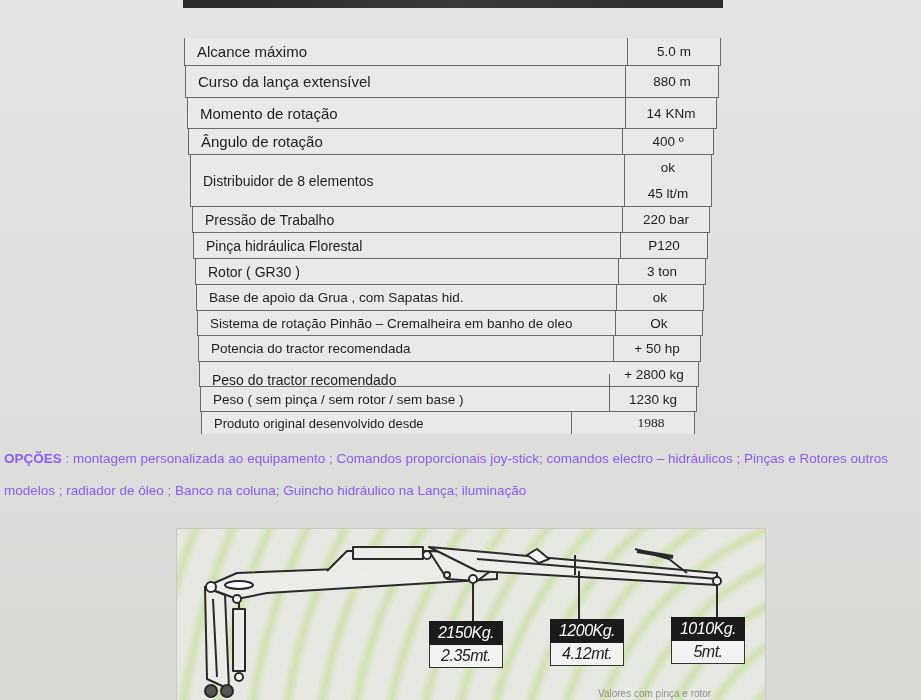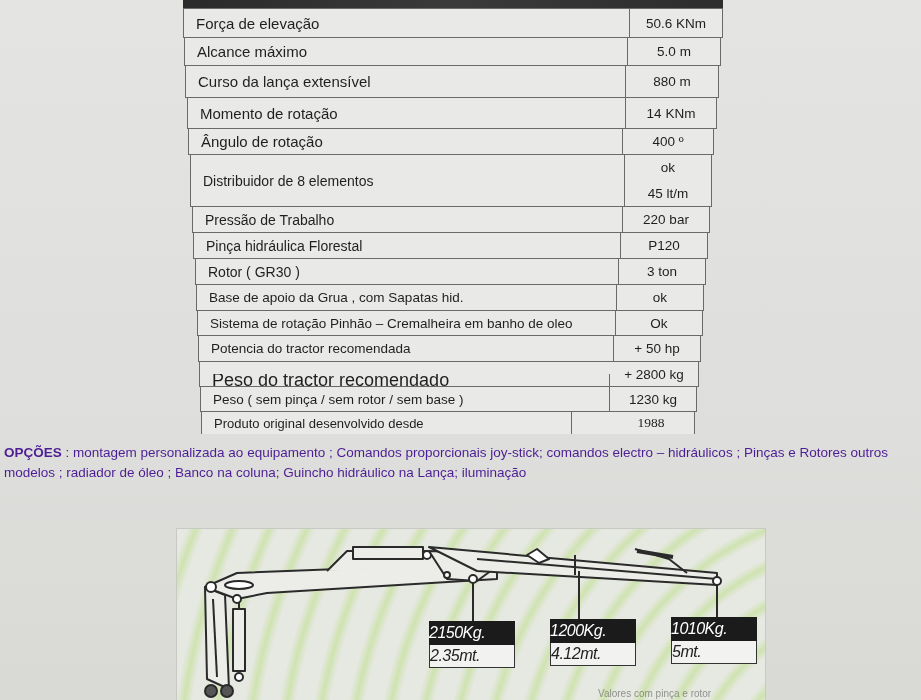--- a/index.html
+++ b/index.html
@@ -23,55 +23,51 @@
   .row .label {
     flex:1; padding-left:12px; font-size:14px; display:flex; align-items:center;
     border-right:1px solid #6a6a6a; white-space:nowrap; overflow:hidden;
   }
   .row .value {
     width:84px; display:flex; align-items:center; justify-content:center; font-size:13.5px; white-space:nowrap;
   }
   .row.double .label { flex-direction:column; align-items:flex-start; justify-content:space-around; }
   .row.double .value { flex-direction:column; justify-content:space-around; }
   .options {
-    position:absolute; left:4px; top:443px; width:915px; font-size:13.5px; line-height:20px; color:#4c1d95;
+    position:absolute; left:4px; top:443px; width:915px; font-size:13.5px; line-height:32px; color:#8b5cf6;
   }
   .options b { font-weight:bold; }
   .diagram {
     position:absolute; left:176px; top:528px; width:588px; height:172px;
     background:
       repeating-radial-gradient(circle at 120% 160%, #e6e8e2 0px, #e6e8e2 18px, #cfe3b0 26px, #e6e8e2 34px);
     border:1px solid #c8c8c4;
   }
   .diagram svg { position:absolute; left:0; top:0; }
   .load-box {
-    position:absolute; width:86px; text-align:left; font-style:italic;
+    position:absolute; width:74px; text-align:center; font-style:italic;
     font-family:"Liberation Sans Narrow","Liberation Sans", sans-serif;
   }
   .load-box .kg {
     background:#1b1b1b; color:#fff; font-size:16px; height:24px; line-height:24px; letter-spacing:-0.5px;
   }
   .load-box .mt {
     background:#f2f2f0; color:#222; font-size:16px; height:22px; line-height:22px; border:1px solid #333; border-top:none; letter-spacing:-0.5px;
   }
   .footnote {
     position:absolute; left:865px; top:688px; font-size:10px; color:#555; opacity:0.6; white-space:nowrap;
   }
 </style>
 </head>
 <body>
 
 <div class="topbar"></div>
 
 <div class="spec-table">
 
-  <div class="row" style="left:183px;top:0;width:540px;height:30px;border-top:1px solid #6a6a6a;">
-    <div class="label" style="font-size:15px;">Força de elevação</div>
-    <div class="value" style="width:92px;">50.6 KNm</div>
-  </div>
   <div class="row" style="left:184px;top:30px;width:537px;height:28px;">
     <div class="label" style="font-size:15px;">Alcance máximo</div>
     <div class="value" style="width:92px;">5.0 m</div>
   </div>
   <div class="row" style="left:185px;top:58px;width:534px;height:32px;">
     <div class="label" style="font-size:15px;">Curso da lança extensível</div>
     <div class="value" style="width:92px;">880 m</div>
   </div>
   <div class="row" style="left:187px;top:90px;width:530px;height:31px;">
     <div class="label" style="font-size:15px;">Momento de rotação</div>
@@ -108,21 +104,21 @@
   </div>
   <div class="row" style="left:197px;top:303px;width:506px;height:25px;text-align:right;">
     <div class="label" style="font-size:13.5px;">Sistema de rotação Pinhão – Cremalheira em banho de oleo</div>
     <div class="value" style="width:86px;">Ok</div>
   </div>
   <div class="row" style="left:198px;top:328px;width:503px;height:26px;">
     <div class="label" style="font-size:13.5px;">Potencia do tractor recomendada</div>
     <div class="value" style="width:86px;">+ 50 hp</div>
   </div>
   <div class="row" style="left:199px;top:354px;width:500px;height:25px;">
-    <div class="label" style="font-size:18px;margin-top:12px;">Peso do tractor recomendado</div>
+    <div class="label" style="font-size:14px;margin-top:12px;">Peso do tractor recomendado</div>
     <div class="value" style="width:88px;">+ 2800 kg</div>
   </div>
   <div class="row" style="left:200px;top:379px;width:497px;height:25px;">
     <div class="label" style="font-size:13.5px;">Peso ( sem pinça / sem rotor / sem base )</div>
     <div class="value" style="width:86px;">1230 kg</div>
   </div>
   <div class="row" style="left:201px;top:404px;width:494px;height:22px;border-bottom:none;gap:36px;">
     <div class="label" style="font-size:13px;">Produto original desenvolvido desde</div>
     <div class="value" style="width:86px;font-family:Liberation Serif, serif;">1988</div>
   </div>

